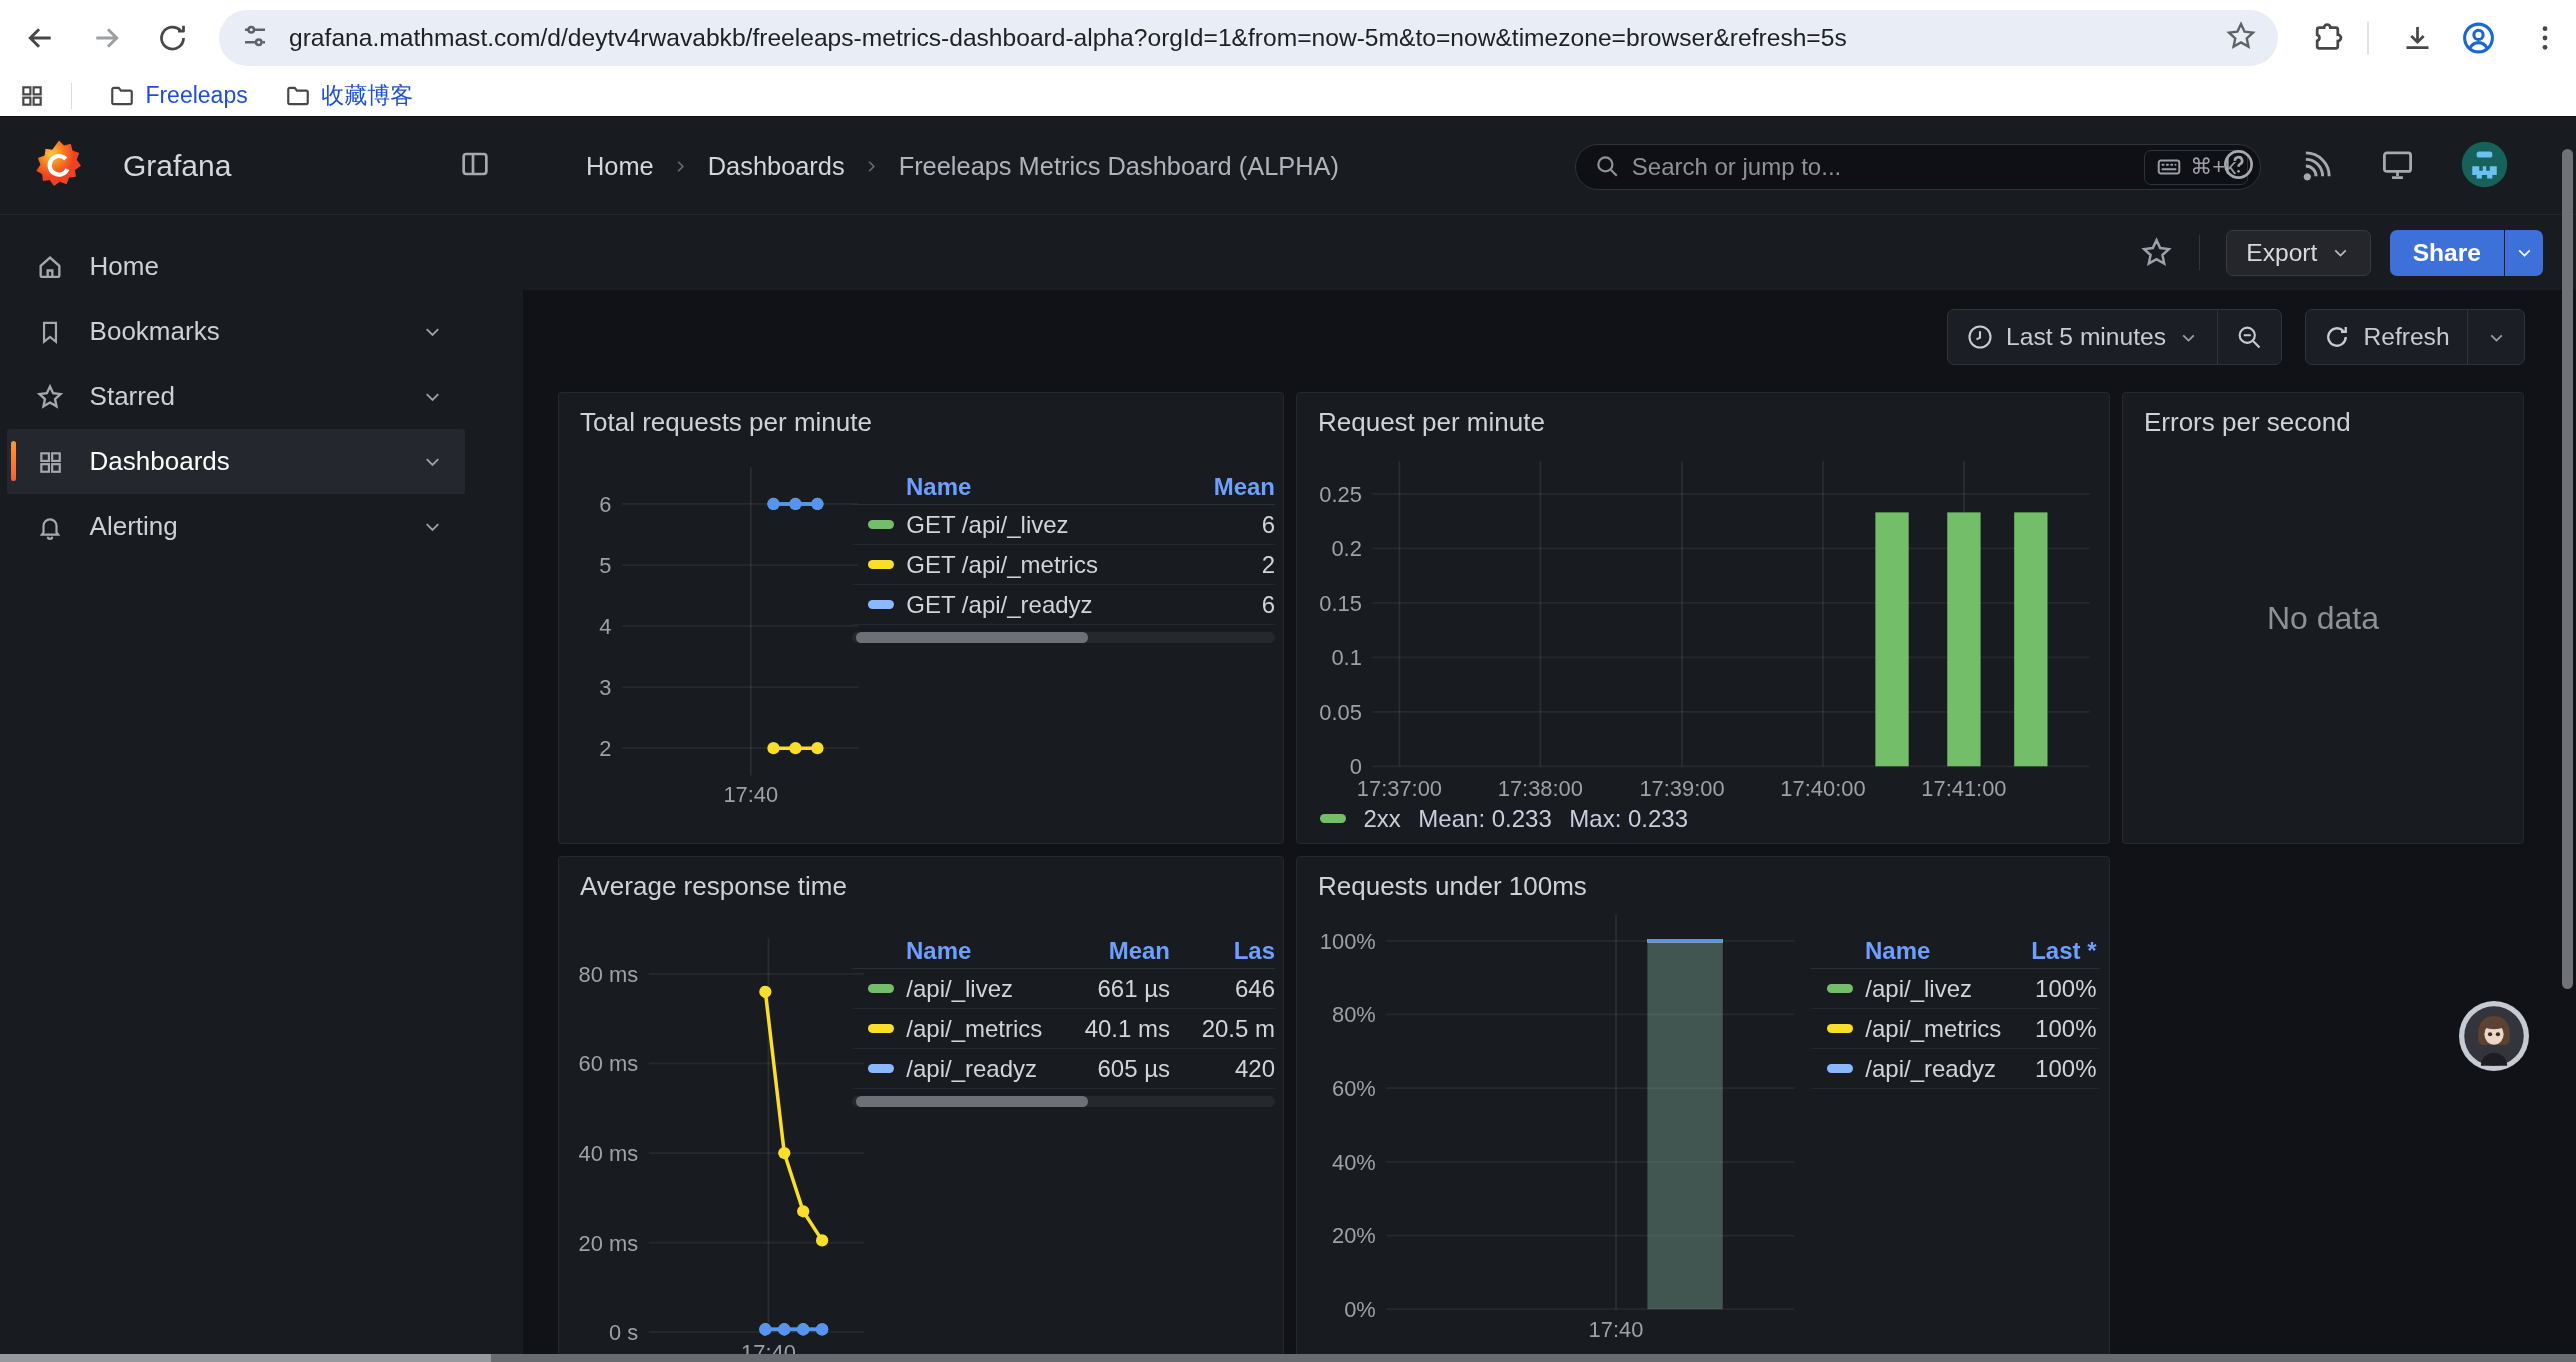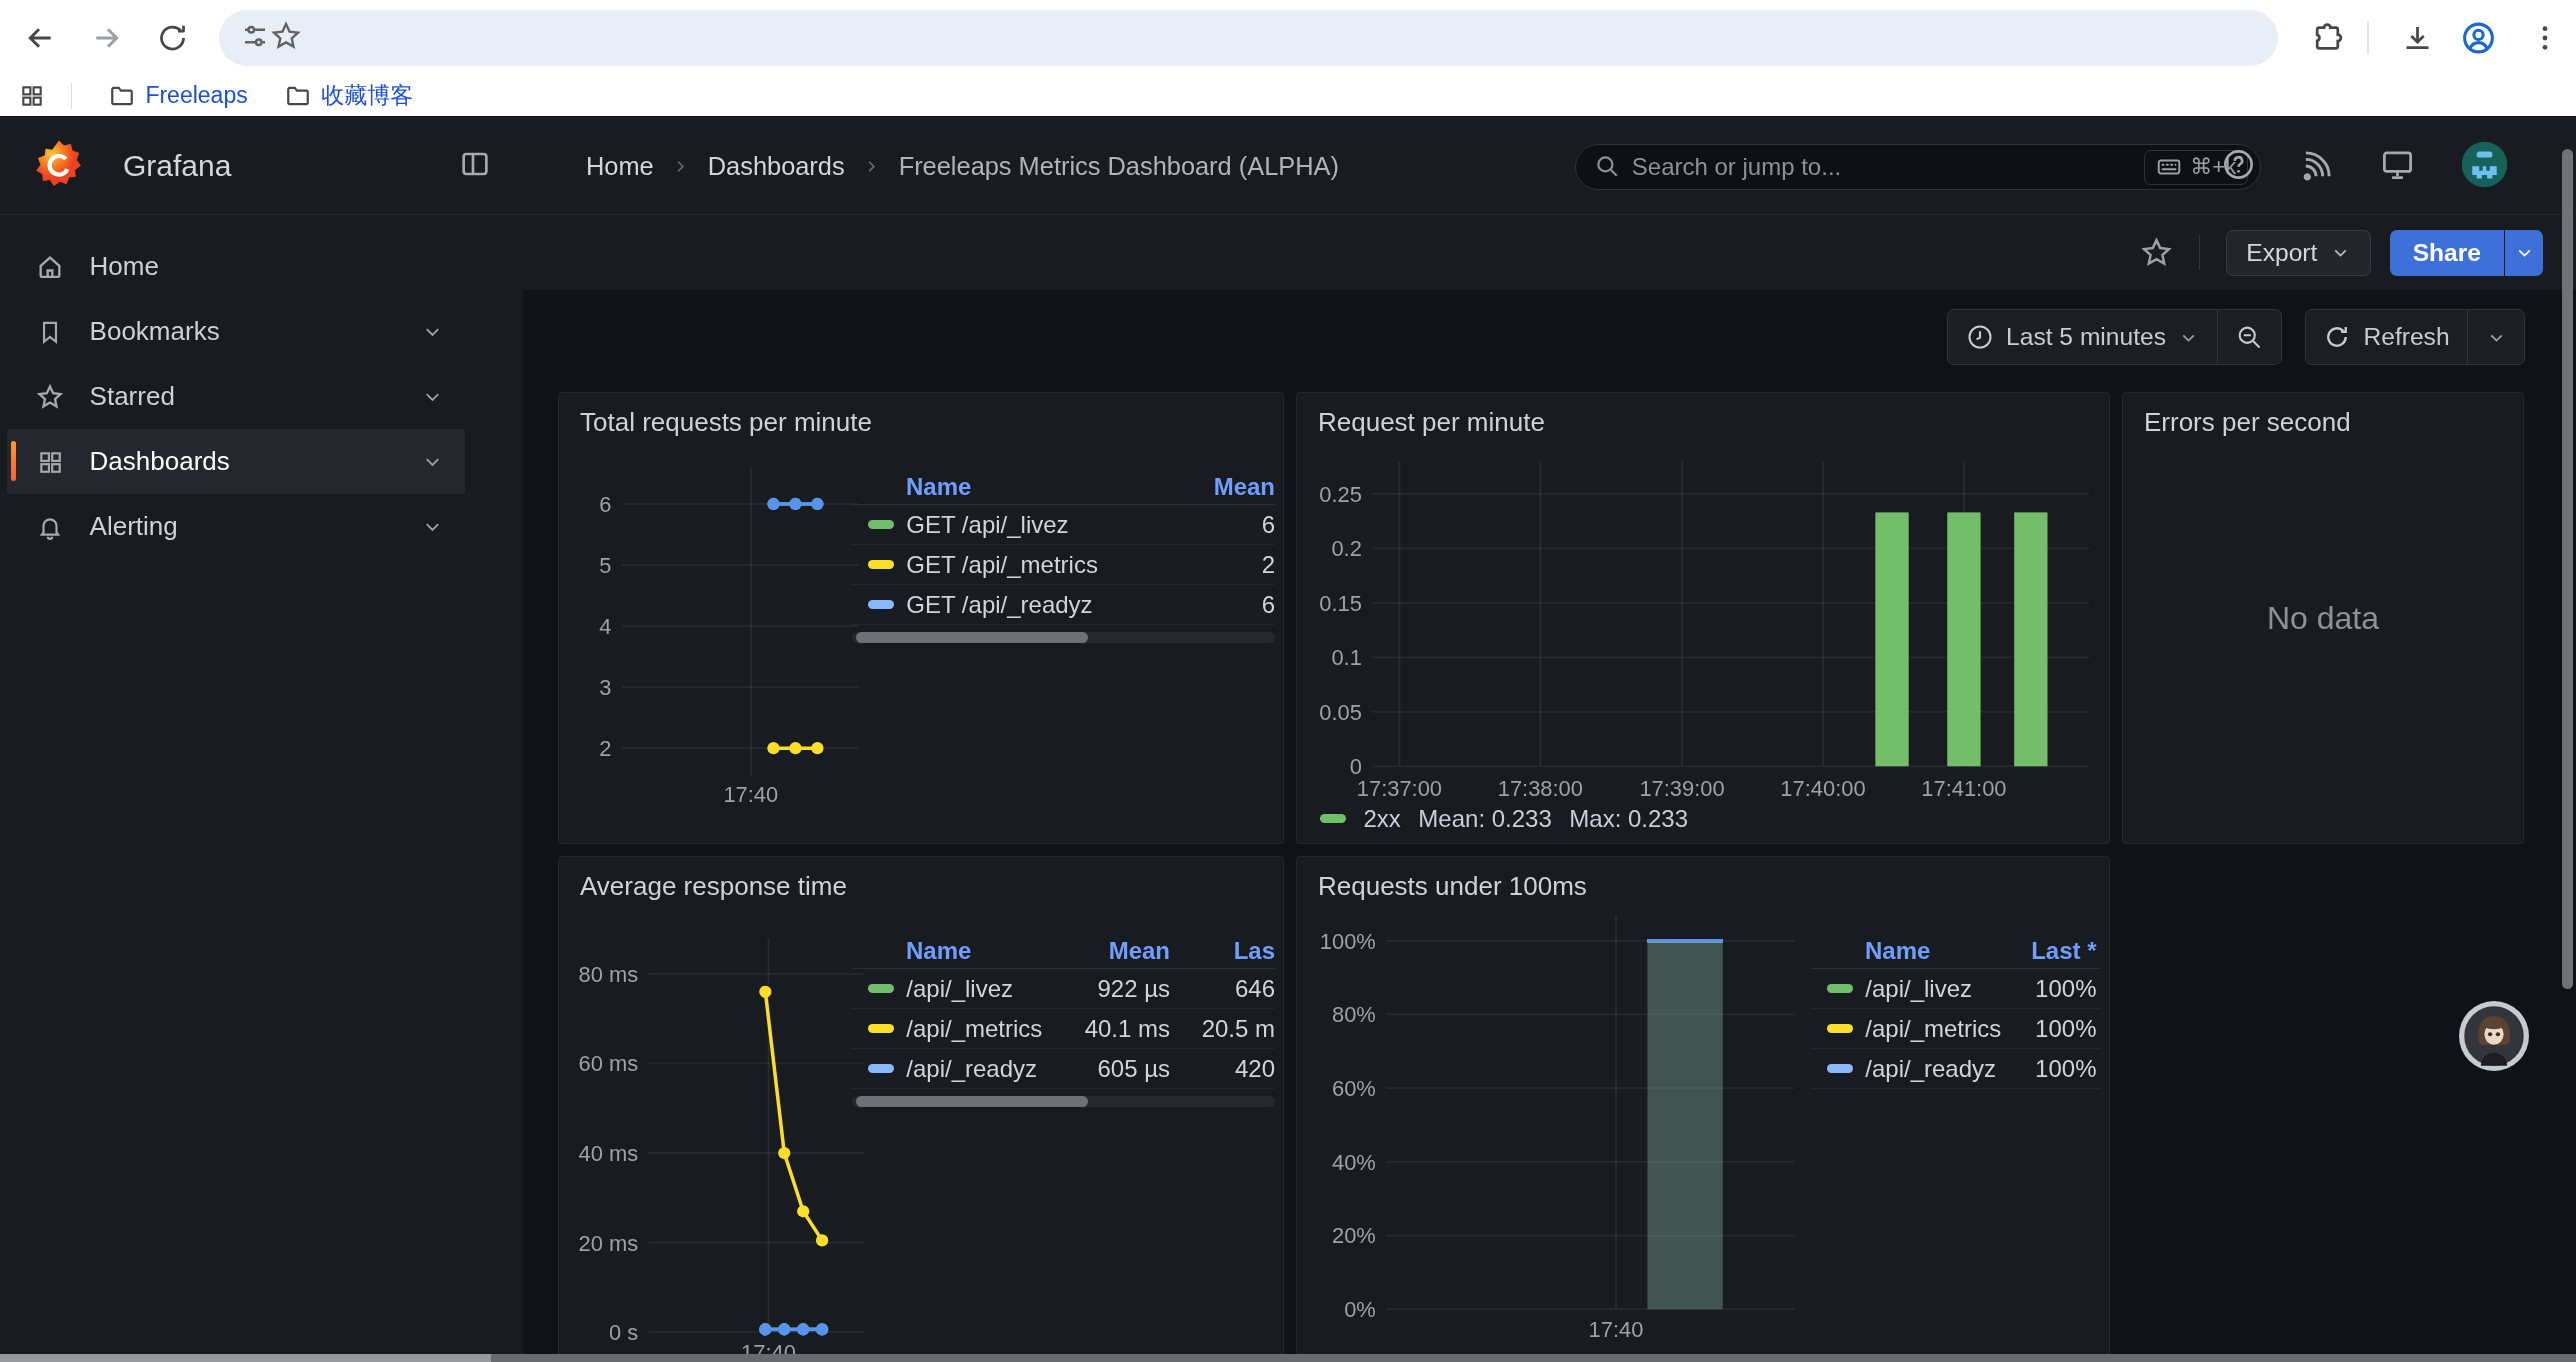--- a/index.html
+++ b/index.html
@@ -109,20 +109,21 @@
     </div>
     <div class="omnibox">
       <span>
         <svg width="30" height="30" viewBox="0 0 24 24" fill="none" stroke="#5f6368" stroke-width="2">
             <circle cx="9" cy="7" r="2.2"></circle>
             <path d="M12 7h8M4 7h3"></path>
             <circle cx="15" cy="17" r="2.2"></circle>
             <path d="M4 17h8M18 17h2"></path>
           </svg>
       </span>
+      <span class="omni-url">grafana.mathmast.com/d/deytv4rwavabkb/freeleaps-metrics-dashboard-alpha?orgId=1&amp;from=now-5m&amp;to=now&amp;timezone=browser&amp;refresh=5s</span>
       <span>
         <svg width="32" height="32" viewBox="0 0 24 24" fill="none" stroke="#5f6368" stroke-width="1.8">
             <path d="M12 3l2.7 5.8 6.3.7-4.7 4.3 1.3 6.2-5.6-3.2-5.6 3.2 1.3-6.2L3 9.5l6.3-.7z"></path>
           </svg>
       </span>
     </div>
     <div class="bicon" style="left:2311px">
       <svg width="33" height="33" viewBox="0 0 24 24" fill="none" stroke="#474747" stroke-width="2">
           <path d="M9.5 4.5a2.3 2.3 0 0 1 4.6 0H18a1.5 1.5 0 0 1 1.5 1.5v3.6a2.3 2.3 0 0 1 0 4.6V18a1.5 1.5 0 0 1-1.5 1.5H6A1.5 1.5 0 0 1 4.5 18v-3.9a2.3 2.3 0 0 0 0-4.4V6A1.5 1.5 0 0 1 6 4.5h3.5z"></path>
         </svg>
@@ -521,21 +522,21 @@
           <div class="lg-head">
             <span class="lg-name">Name</span>
             <span class="col-mean">Mean</span>
             <span class="col-last" style="color:#6e9fff">Las</span>
           </div>
           <div>
 
           <div class="lg-row">
               <span class="pill" style="background: rgb(115, 191, 105);"></span>
               <span class="lg-name">/api/_livez</span>
-              <span class="col-mean">922 µs</span>
+              <span class="col-mean">661 µs</span>
               <span class="col-last">646</span>
             </div>
               <div class="lg-row">
               <span class="pill" style="background: rgb(250, 222, 42);"></span>
               <span class="lg-name">/api/_metrics</span>
               <span class="col-mean">40.1 ms</span>
               <span class="col-last">20.5 m</span>
             </div>
               <div class="lg-row">
               <span class="pill" style="background: rgb(138, 184, 255);"></span>

